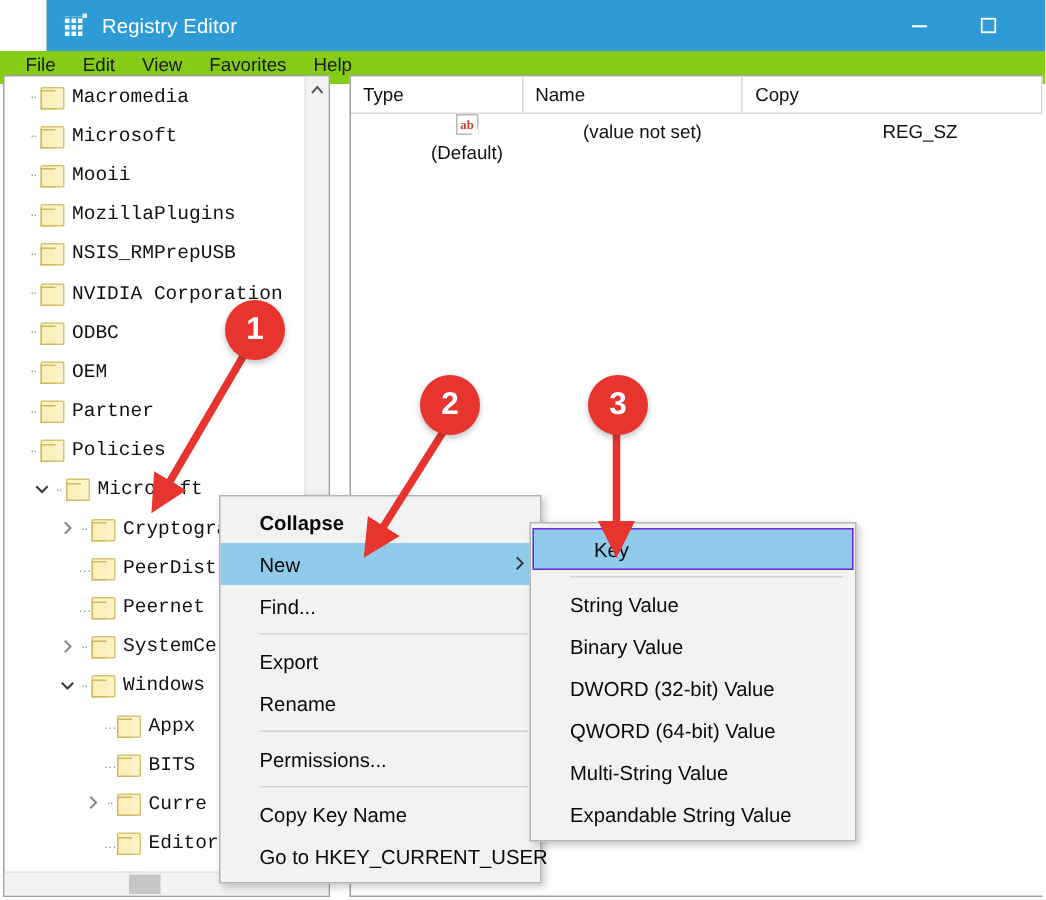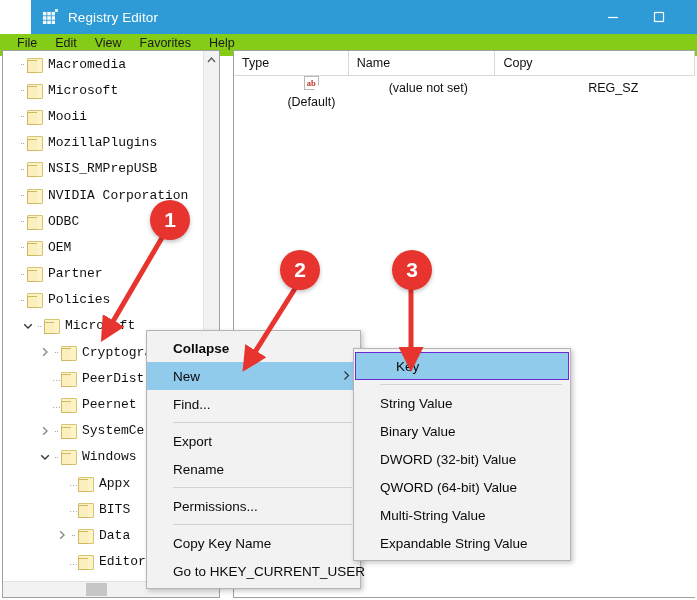--- a/index.html
+++ b/index.html
@@ -514,21 +514,21 @@
           <div class="twist">
             <svg width="10" height="10" viewBox="0 0 10 10">
               <polyline points="3.2,1.2 7,5 3.2,8.8" fill="none" stroke="#8a8a8a" stroke-width="1.4"></polyline>
             </svg>
           </div>
           <div class="guide">··</div>
           <div class="folder">
             <div class="back"></div>
             <div class="front"></div>
           </div>
-          <span class="tlabel">Data</span>
+          <span class="tlabel">Curre</span>
         </div>
         <div class="trow" style="padding-left: 51px;">
           <div class="twist"></div>
           <div class="guide">…</div>
           <div class="folder">
             <div class="back"></div>
             <div class="front"></div>
           </div>
           <span class="tlabel">Editor</span>
         </div>

